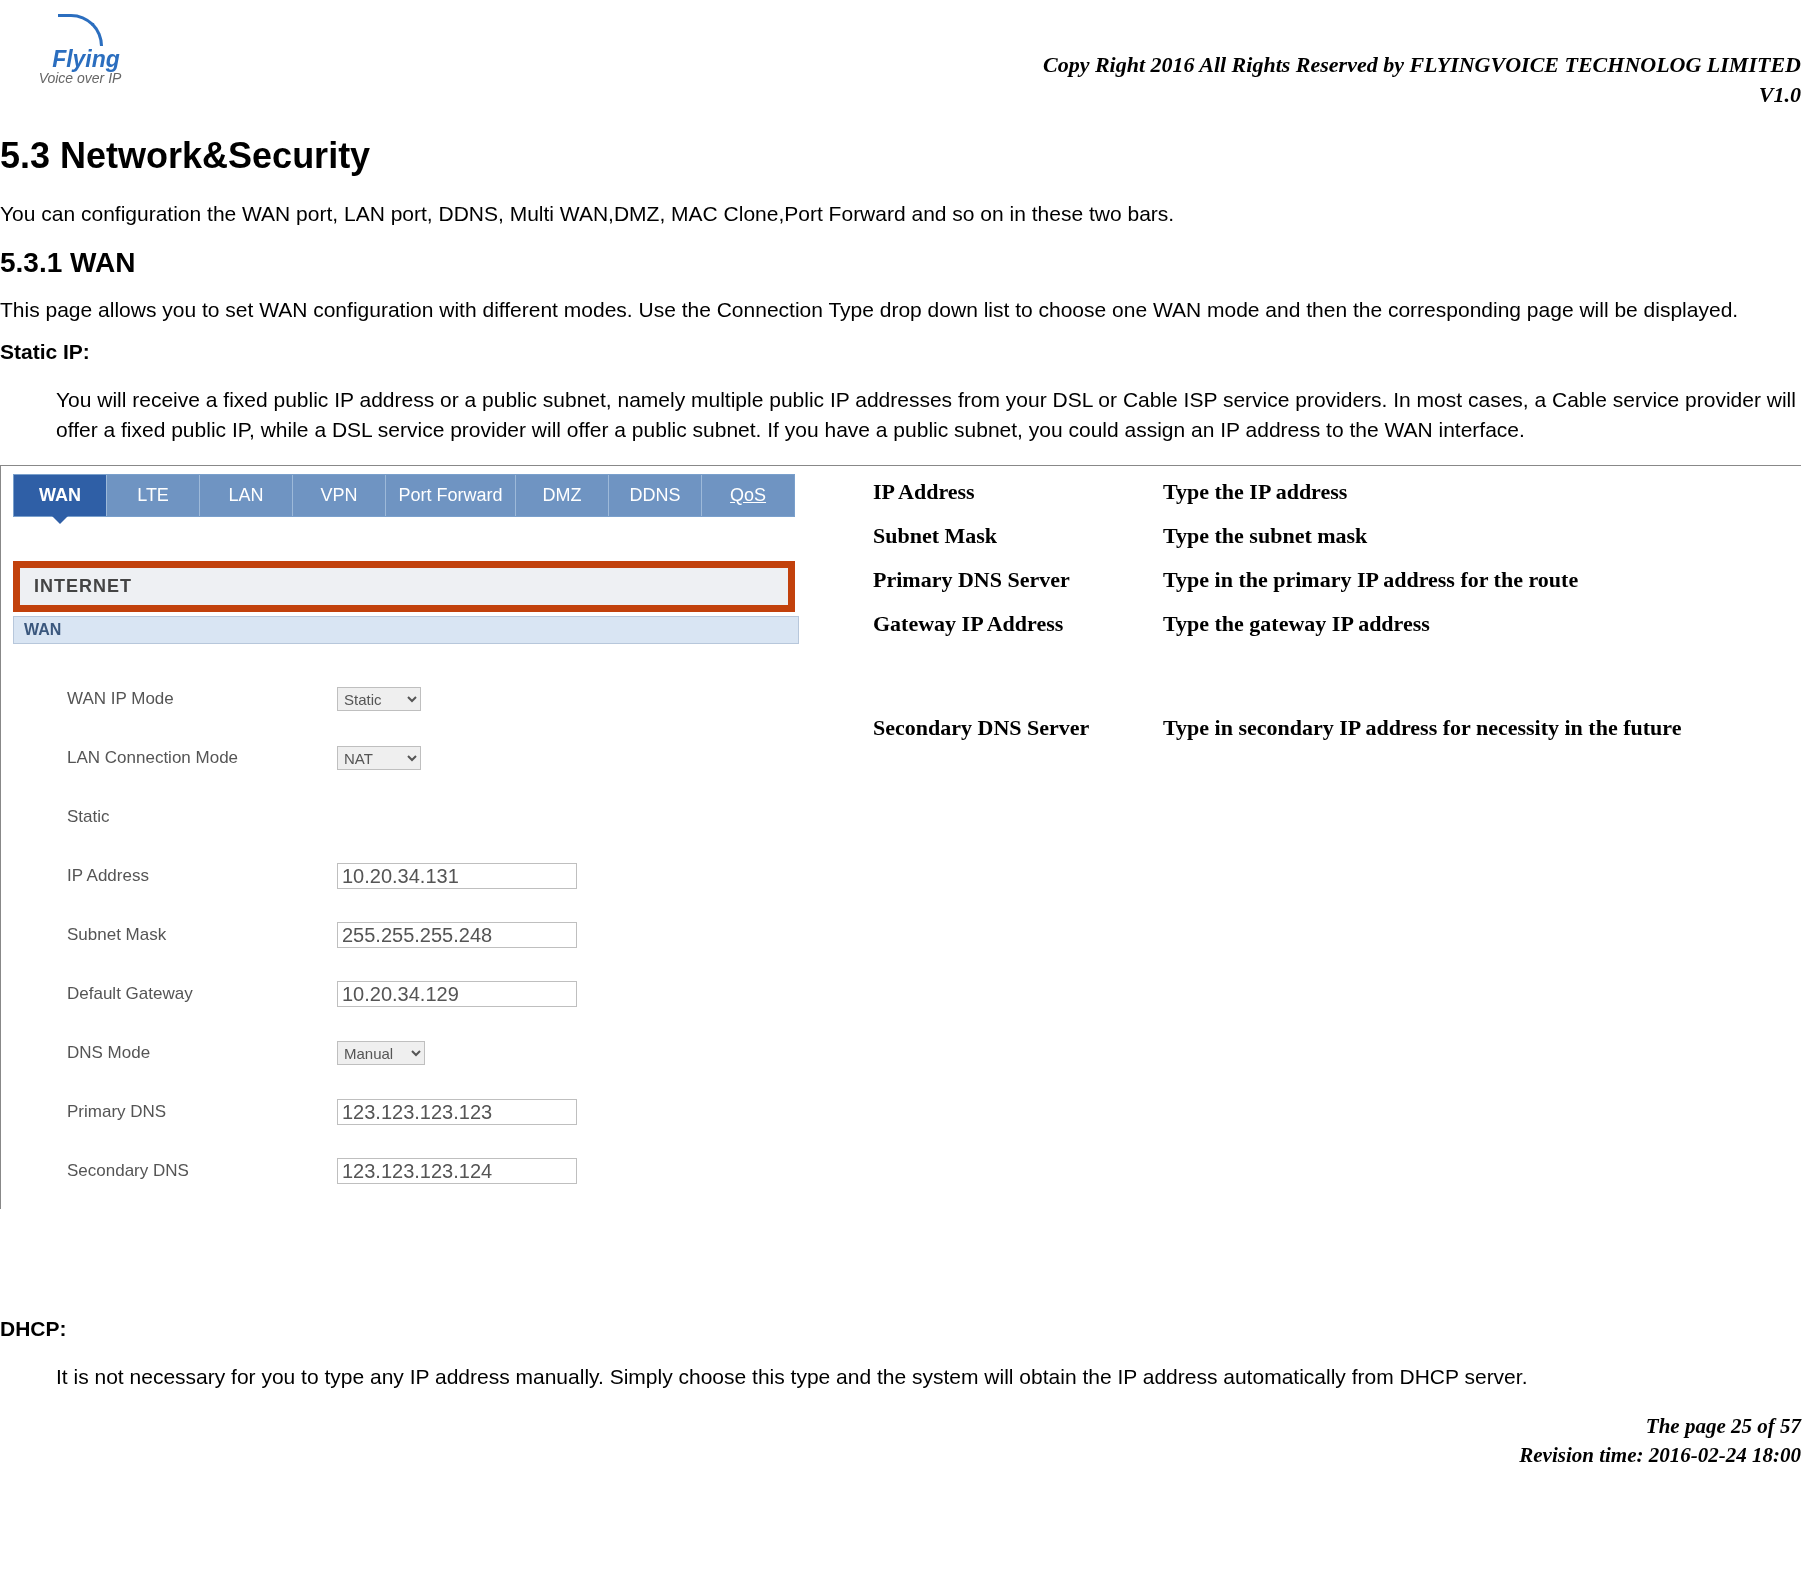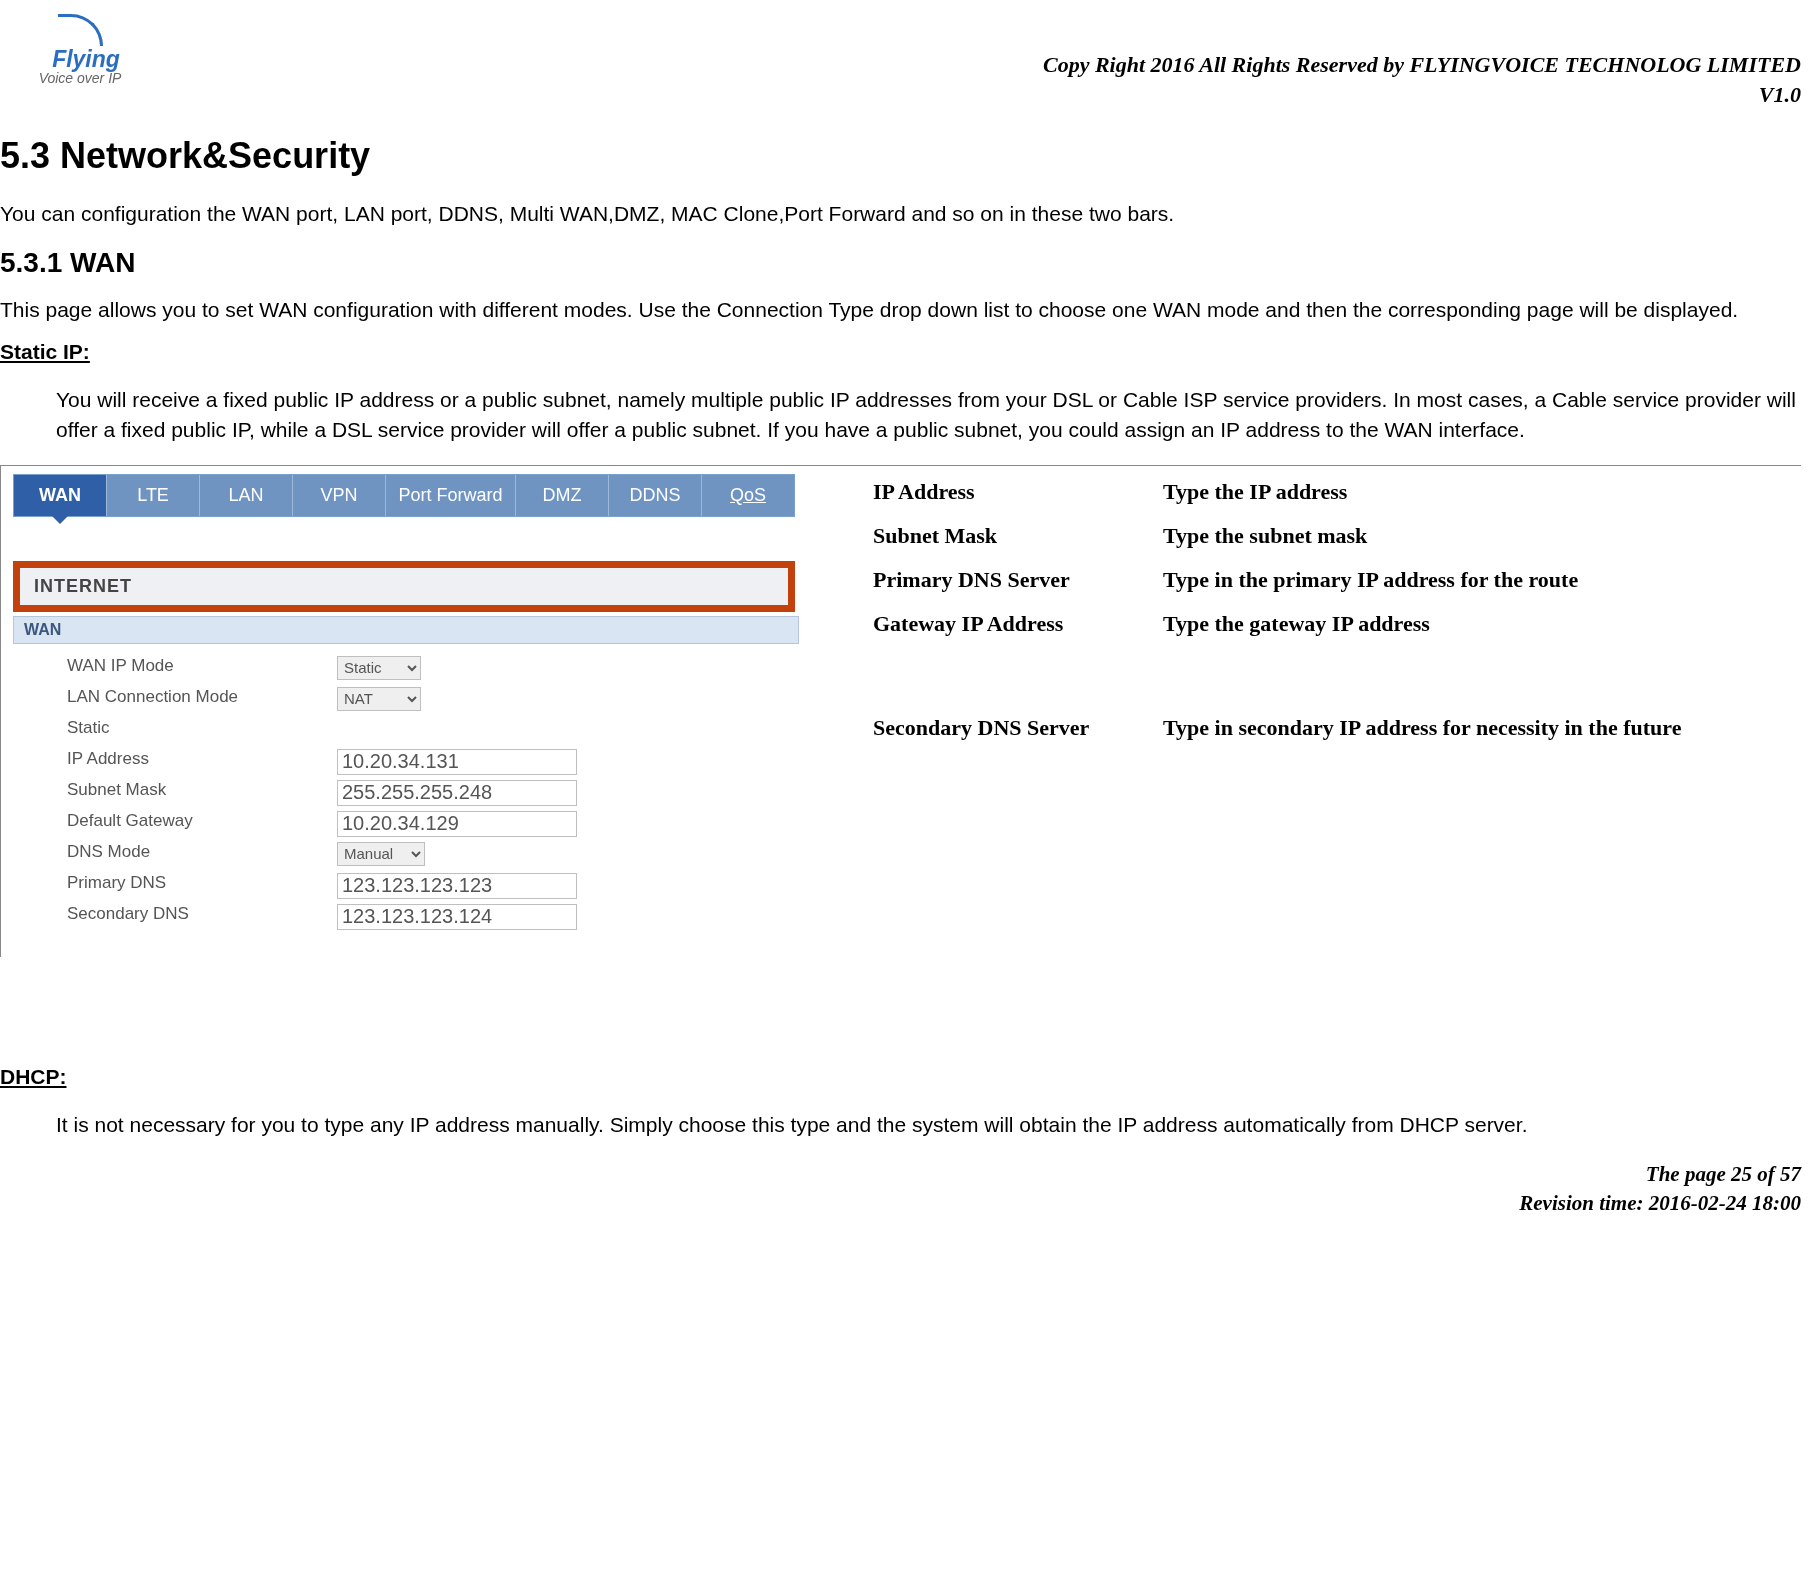--- a/index.html
+++ b/index.html
@@ -77,21 +77,20 @@
     margin: 18px 0 16px 0;
   }
   p.body-text {
     font-size: 21px;
     margin: 0 0 16px 0;
     line-height: 1.4;
   }
   .static-ip-label, .dhcp-label {
     font-size: 21px;
     font-weight: bold;
-    text-decoration: underline;
     margin: 6px 0 6px 0;
   }
   .indented {
     margin-left: 56px;
     font-size: 21px;
     line-height: 1.4;
   }
   .figure-row {
     display: flex;
     align-items: flex-start;
@@ -160,22 +159,23 @@
     padding: 4px 10px;
     font-weight: bold;
     color: #3a577d;
     font-size: 16px;
   }
   .form-area {
     padding: 4px 0 0 54px;
   }
   .form-row {
     display: flex;
-    align-items: flex-start;
+    align-items: center;
     height: 31px;
+    margin-top: 28px;
   }
   .form-label {
     width: 270px;
     color: #555;
     font-size: 17px;
   }
   .form-input {
     font-size: 20px;
     font-family: Arial, sans-serif;
     color: #555;

